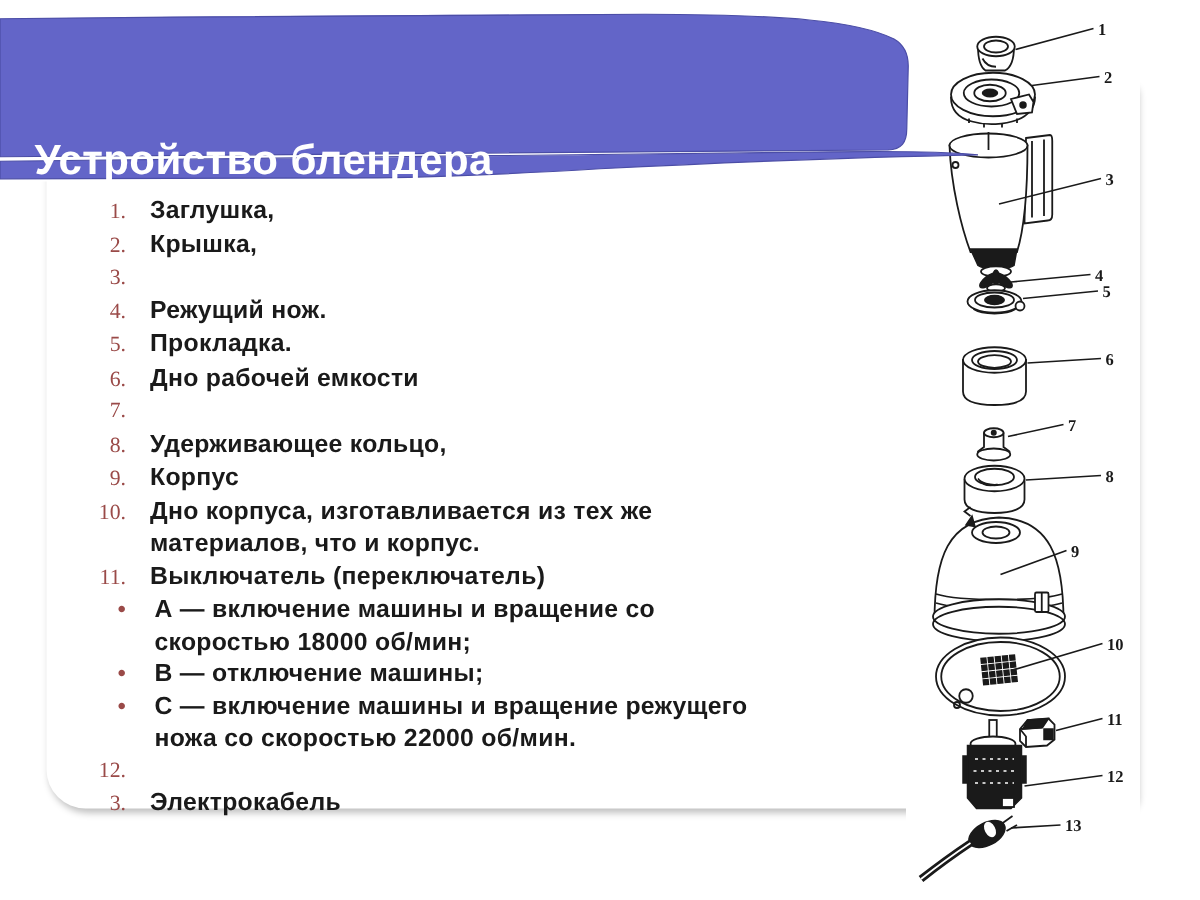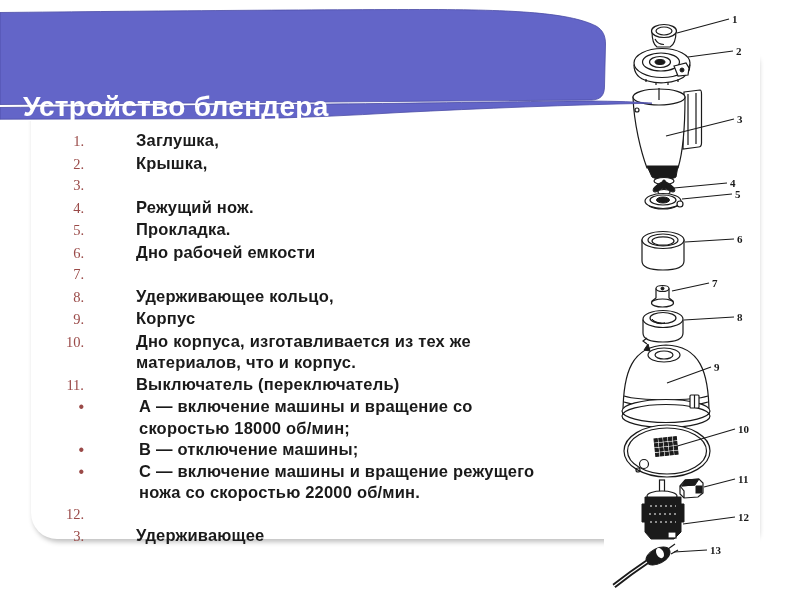--- a/index.html
+++ b/index.html
@@ -29,21 +29,21 @@
                font-size:28px;font-weight:bold;letter-spacing:0.3px;margin-top:44px;}
 
   
   .list{position:absolute;left:58px;top:130px;width:512px;z-index:4;}
   .row{display:flex;align-items:baseline;}
   .marker{flex:0 0 26px;text-align:right;margin-right:16px;
           font-family:"Liberation Serif",serif;font-size:14.5px;
           color:var(--number-color,#9A4A48);line-height:21.5px;}
   .marker.bul{font-family:"Liberation Sans",sans-serif;font-size:16px;padding-right:3px;}
   .txt{font-size:16.5px;font-weight:bold;color:var(--text-color,#1a1a1a);
-       line-height:21.5px;letter-spacing:0.2px;white-space:pre-line;margin-left:36px;}
+       line-height:21.5px;letter-spacing:0.2px;white-space:pre-line;}
   .txt .reg{font-weight:normal;}
 </style>
 </head>
 <body>
 
 <div class="slide">
 
   <div class="content-box"></div>
 
   <div class="image-panel"></div>
@@ -274,17 +274,17 @@
     <div class="row">
       <span class="marker bul">•</span>
       <span class="txt">С — включение машины и вращение режущего
 ножа со скоростью 22000 об/мин.</span>
     </div>
     <div class="row">
       <span class="marker">12.</span>
     </div>
     <div class="row">
       <span class="marker">3.</span>
-      <span class="txt">Удерживающее</span>
+      <span class="txt">Электрокабель</span>
     </div>
   </div>
 
 </div>
 
 </body></html>

